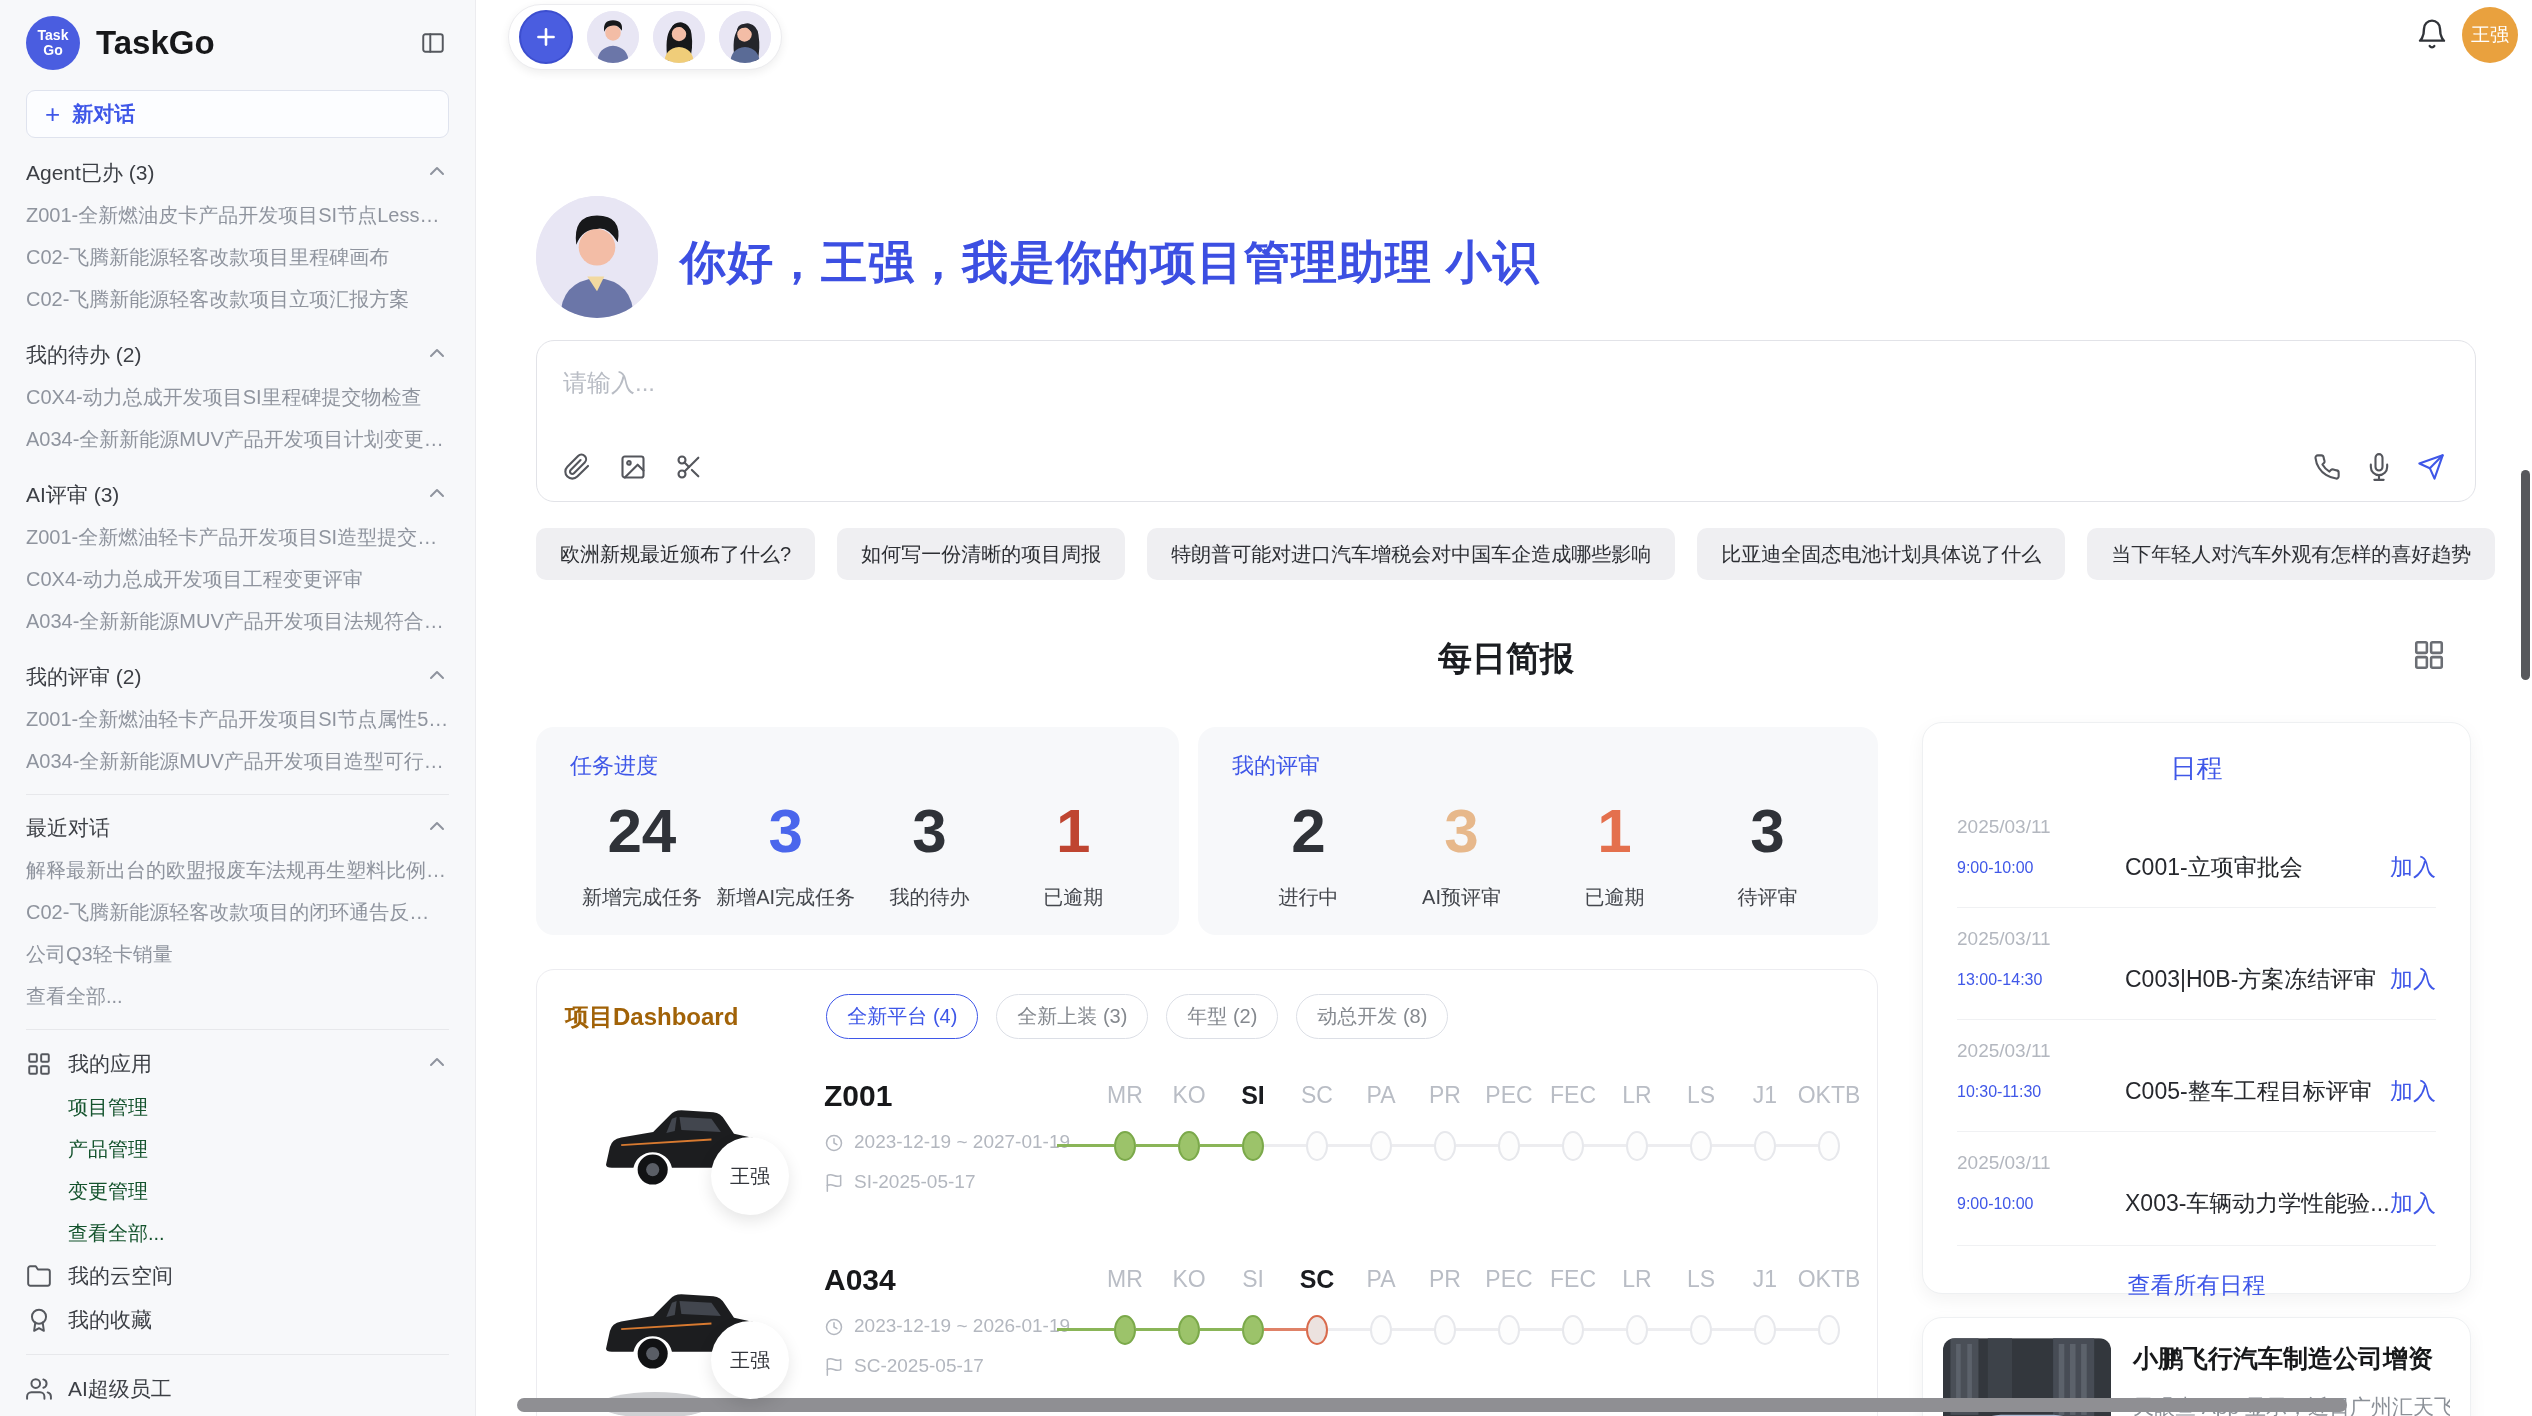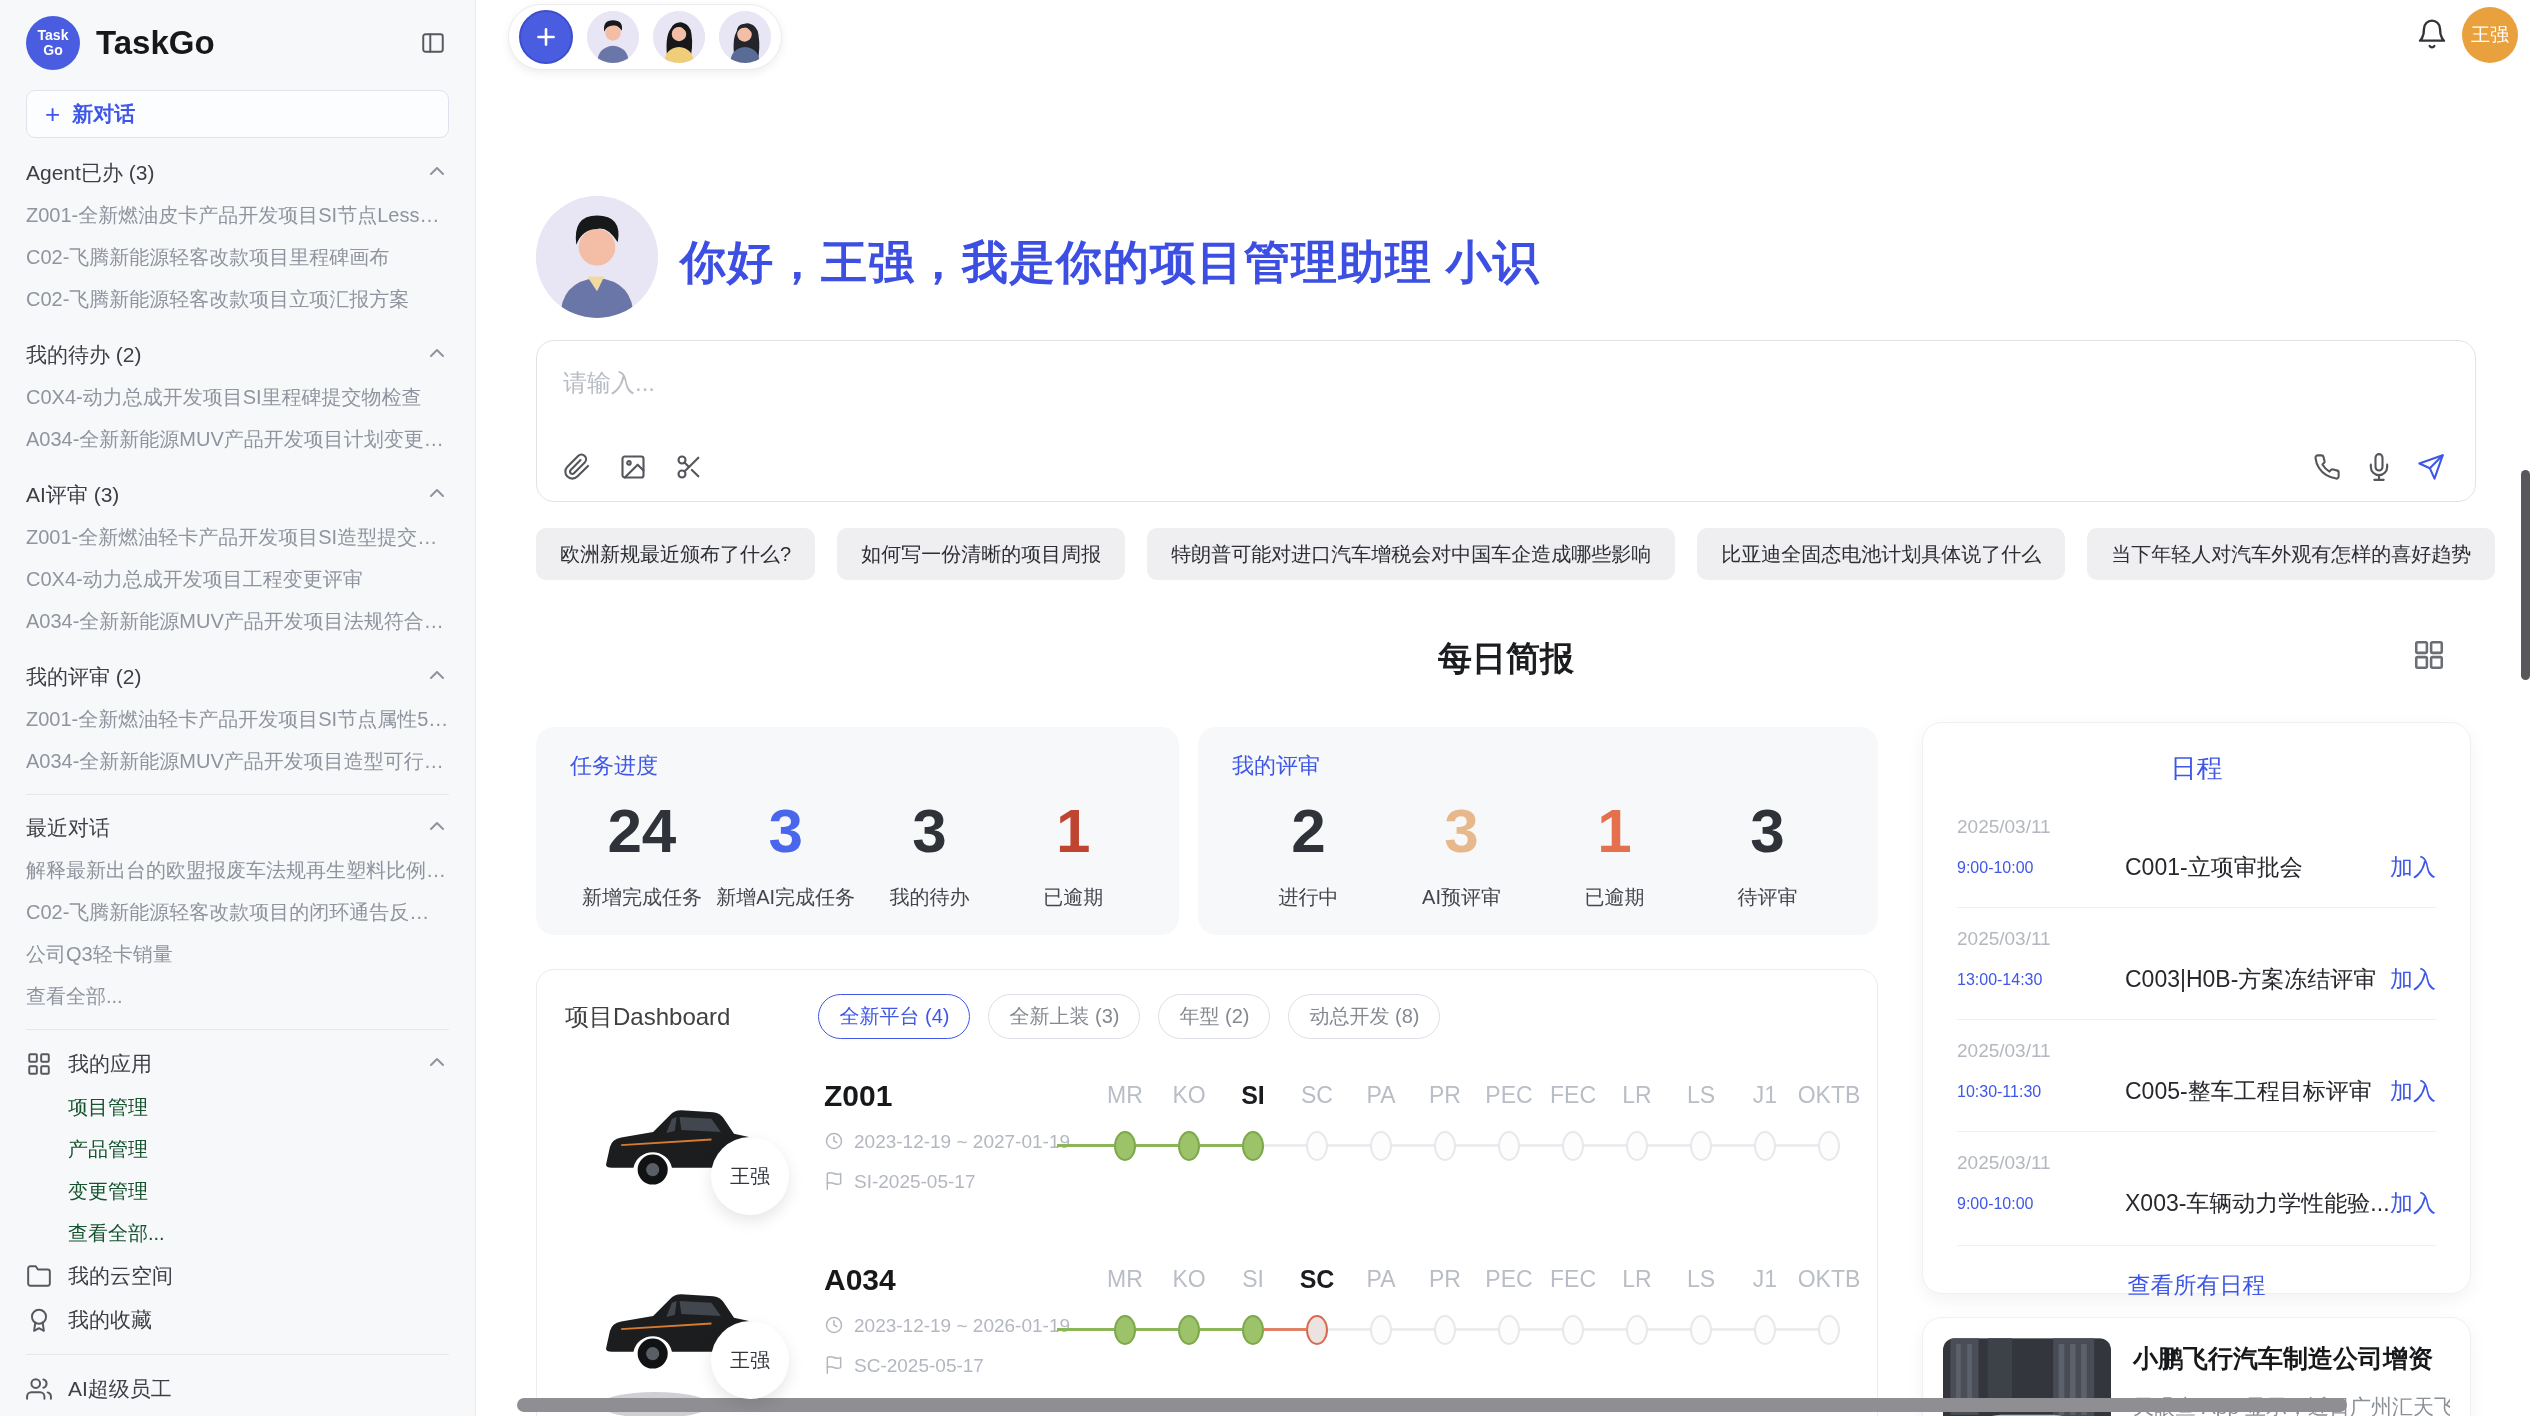--- a/index.html
+++ b/index.html
@@ -78,34 +78,34 @@
   .stat-card-title { font-size:22px; color:#3f57e8; }
   .stat-cols { display:flex; margin-top:8px; }
   .stat { flex:1; text-align:center; }
   .stat-value { font-size:62px; font-weight:600; margin-top:6px; }
   .stat-label { font-size:20px; color:#43464c; margin-top:18px; }
 
   
   .dash-card { position:absolute; left:536px; top:969px; width:1342px; height:480px;
     border:1.5px solid #ececf0; border-radius:18px; background:#fff; padding:24px 28px; overflow:hidden; }
   .dash-head { display:flex; align-items:center; }
-  .dash-title { font-size:24px; font-weight:400; color:#404040; }
+  .dash-title { font-size:24px; font-weight:700; color:#a16207; }
   .dash-filters { display:flex; gap:18px; margin-left:88px; }
   .f-chip { border:1.5px solid #dcdfe6; color:#85898f; background:#fff; border-radius:999px;
     font-size:20px; padding:8px 20px; cursor:pointer; white-space:nowrap; }
   .f-chip.active { border-color:#3f57e8; color:#3f57e8; }
   .proj-row { position:relative; height:150px; margin-top:38px; }
   .proj-car { position:absolute; left:28px; top:10px; width:188px; height:120px; }
   .proj-car svg { width:100%; height:100%; }
   .proj-badge { position:absolute; left:146px; top:60px; width:78px; height:78px; border-radius:50%;
     background:#fff; box-shadow:0 6px 16px rgba(0,0,0,.10); display:flex; align-items:center;
     justify-content:center; font-size:20px; color:#33363c; z-index:2; }
   .proj-info { position:absolute; left:259px; top:2px; }
   .proj-code { font-size:30px; font-weight:700; color:#17181a; }
-  .proj-meta { display:flex; align-items:flex-start; gap:10px; margin-top:18px; color:#b3b7bf; font-size:19px; }
+  .proj-meta { display:flex; align-items:flex-end; gap:10px; margin-top:18px; color:#b3b7bf; font-size:19px; }
   .proj-meta svg { width:20px; height:20px; stroke:#b3b7bf; fill:none; stroke-width:1.8; stroke-linecap:round; stroke-linejoin:round; }
   .ms-track { position:absolute; left:528px; top:0; display:flex; }
   .ms-cell { width:64px; position:relative; text-align:center; height:120px; }
   .ms-label { font-size:23px; color:#b9bdc5; height:36px; line-height:36px; }
   .ms-label.current { color:#1a1c20; font-weight:700; font-size:25px; }
   .ms-dot { position:absolute; left:21px; top:54px; width:22px; height:30px; border-radius:50%;
     background:#fdfdfd; border:2px solid #e7e8ec; z-index:1; }
   .dot-green { background:#9cc36a; border-color:#7ba94a; }
   .dot-red { background:#ece2df; border-color:#d96a4c; }
   .ms-seg { position:absolute; top:67px; left:-21px; width:42px; height:3px; background:#ededf0; }

